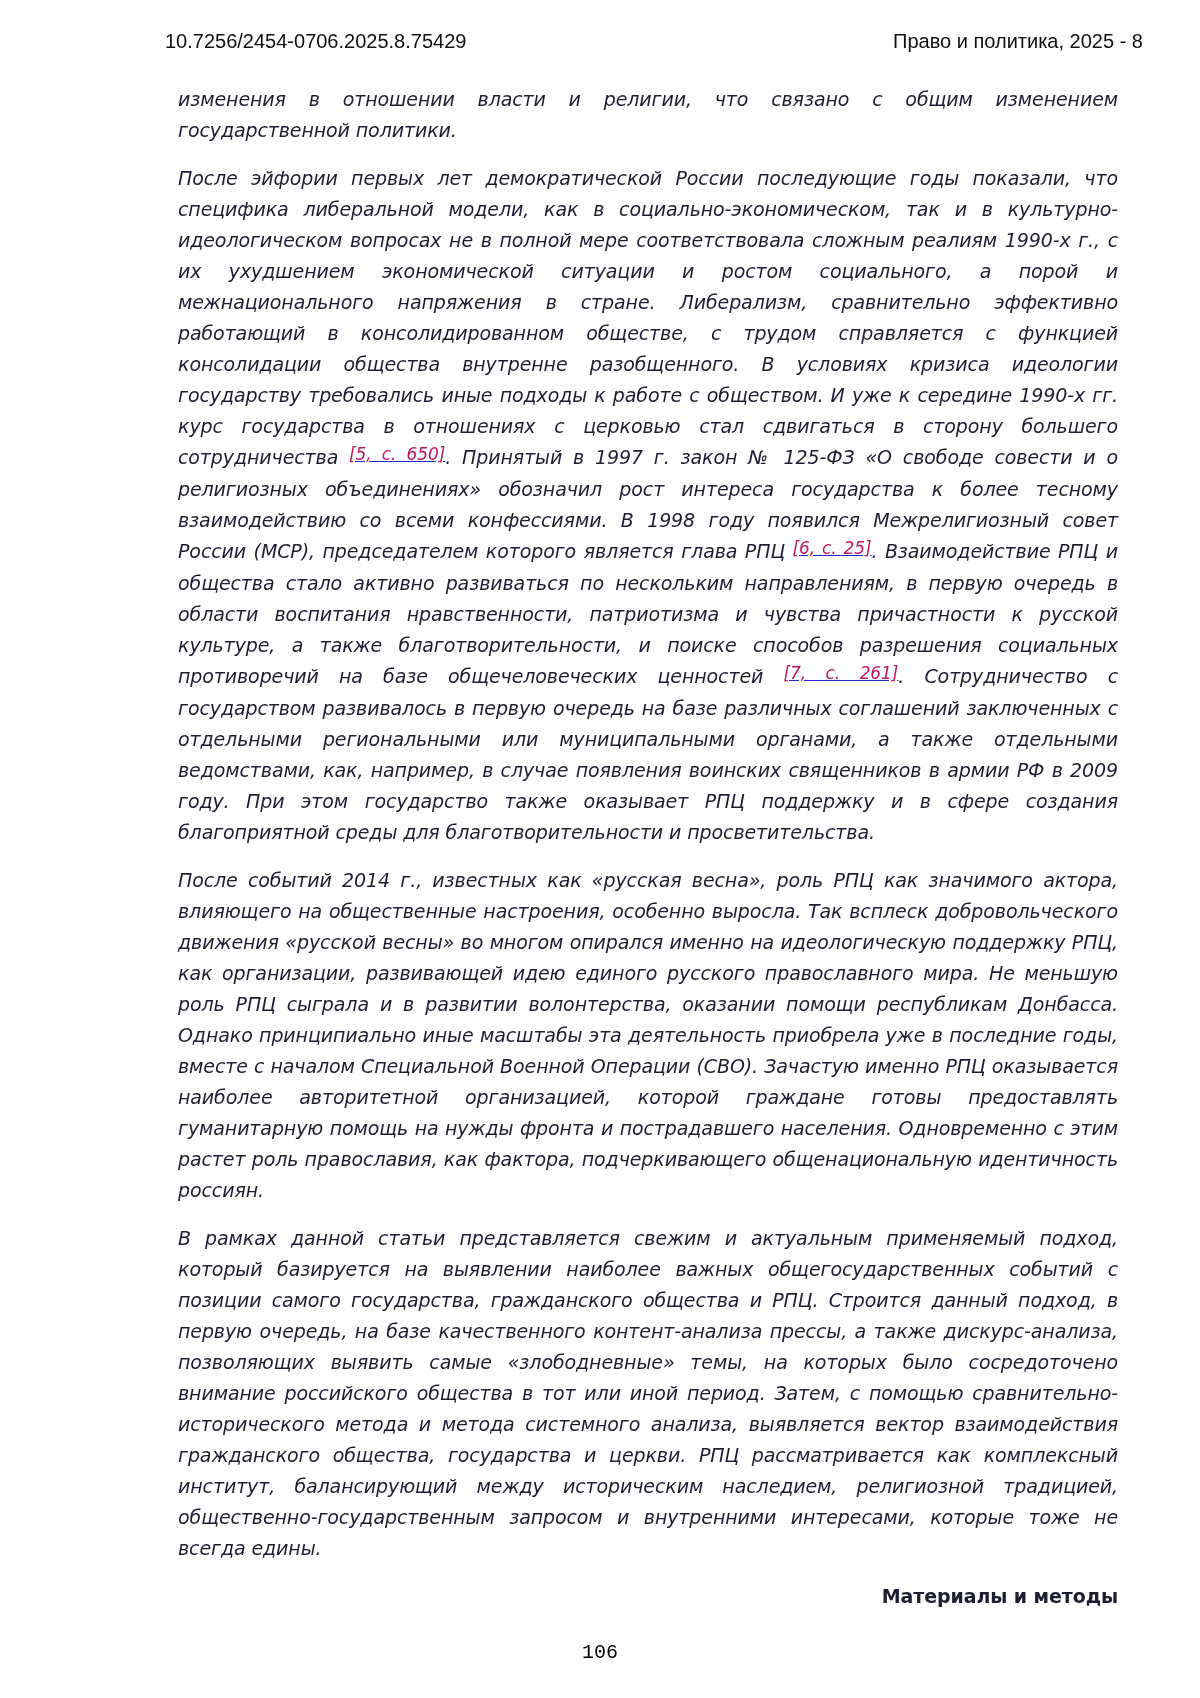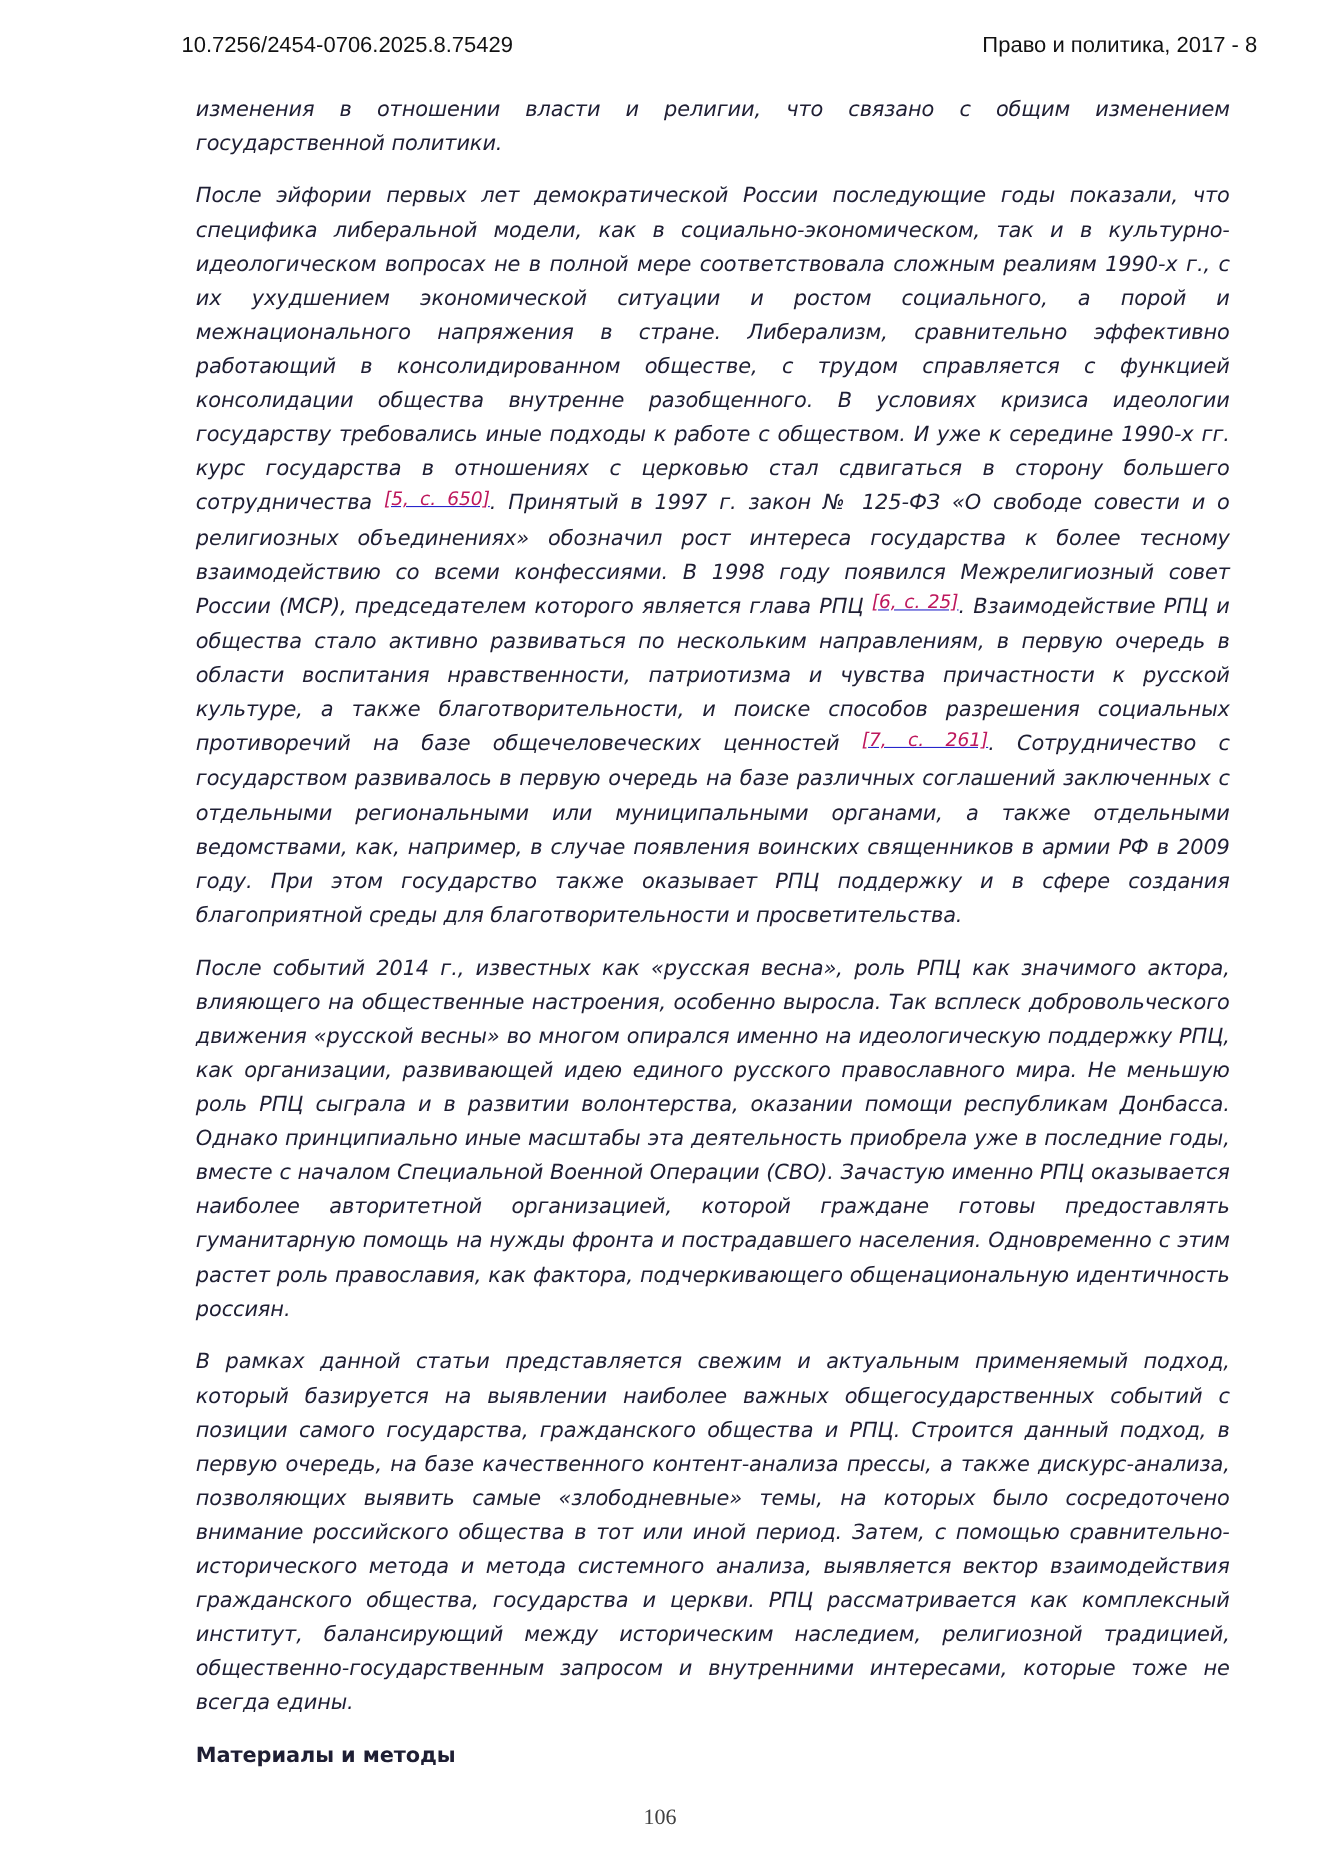--- a/index.html
+++ b/index.html
@@ -50,41 +50,41 @@
     position: relative;
     top: -4px;
     font-size: 17px;
     cursor: pointer;
   }
   .section-heading {
     margin: 14px 0 0 0;
     font-size: 19px;
     font-weight: bold;
     color: #1e1e33;
-    text-align: left;
+    text-align: right;
   }
   .page-footer {
     position: absolute;
     bottom: 34px;
     left: 0;
     width: 100%;
     text-align: center;
-    font-family: Liberation Serif, serif;
+    font-family: Liberation Mono, monospace;
     font-size: 20px;
-    color: #404040;
+    color: #000000;
   }
 </style>
 </head>
 <body>
 
 <div class="page">
 
   <div class="running-head">
     <span>10.7256/2454-0706.2025.8.75429</span>
-    <span>Право и политика, 2017 - 8</span>
+    <span>Право и политика, 2025 - 8</span>
   </div>
 
   <div class="body-text">
 
     <p><span>изменения в отношении власти и религии, что связано с общим изменением государственной политики.</span></p>
 
     <p><span>После эйфории первых лет демократической России последующие годы показали, что специфика либеральной модели, как в социально-экономическом, так и в культурно-идеологическом вопросах не в полной мере соответствовала сложным реалиям 1990-х г., с их ухудшением экономической ситуации и ростом социального, а порой и межнационального напряжения в стране. Либерализм, сравнительно эффективно работающий в консолидированном обществе, с трудом справляется с функцией консолидации общества внутренне разобщенного. В условиях кризиса идеологии государству требовались иные подходы к работе с обществом. И уже к середине 1990-х гг. курс государства в отношениях с церковью стал сдвигаться в сторону большего сотрудничества </span><a class="cite">[5, с. 650]</a><span>. Принятый в 1997 г. закон № 125-ФЗ «О свободе совести и о религиозных объединениях» обозначил рост интереса государства к более тесному взаимодействию со всеми конфессиями. В 1998 году появился Межрелигиозный совет России (МСР), председателем которого является глава РПЦ </span><a class="cite">[6, с. 25]</a><span>. Взаимодействие РПЦ и общества стало активно развиваться по нескольким направлениям, в первую очередь в области воспитания нравственности, патриотизма и чувства причастности к русской культуре, а также благотворительности, и поиске способов разрешения социальных противоречий на базе общечеловеческих ценностей </span><a class="cite">[7, с. 261]</a><span>. Сотрудничество с государством развивалось в первую очередь на базе различных соглашений заключенных с отдельными региональными или муниципальными органами, а также отдельными ведомствами, как, например, в случае появления воинских священников в армии РФ в 2009 году. При этом государство также оказывает РПЦ поддержку и в сфере создания благоприятной среды для благотворительности и просветительства.</span></p>
 
     <p><span>После событий 2014 г., известных как «русская весна», роль РПЦ как значимого актора, влияющего на общественные настроения, особенно выросла. Так всплеск добровольческого движения «русской весны» во многом опирался именно на идеологическую поддержку РПЦ, как организации, развивающей идею единого русского православного мира. Не меньшую роль РПЦ сыграла и в развитии волонтерства, оказании помощи республикам Донбасса. Однако принципиально иные масштабы эта деятельность приобрела уже в последние годы, вместе с началом Специальной Военной Операции (СВО). Зачастую именно РПЦ оказывается наиболее авторитетной организацией, которой граждане готовы предоставлять гуманитарную помощь на нужды фронта и пострадавшего населения. Одновременно с этим растет роль православия, как фактора, подчеркивающего общенациональную идентичность россиян.</span></p>
 

